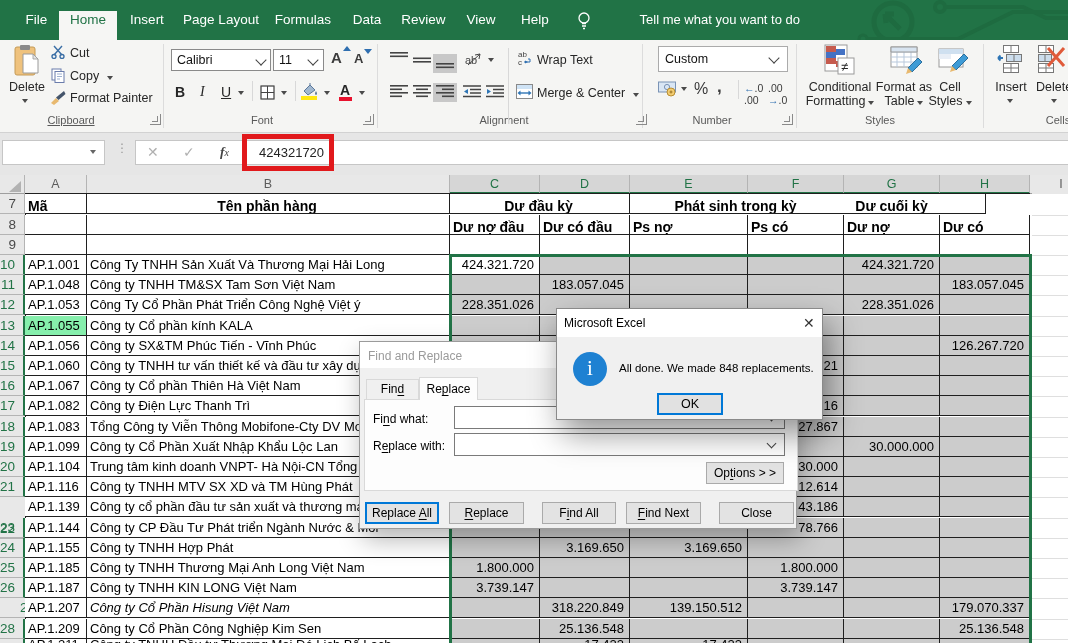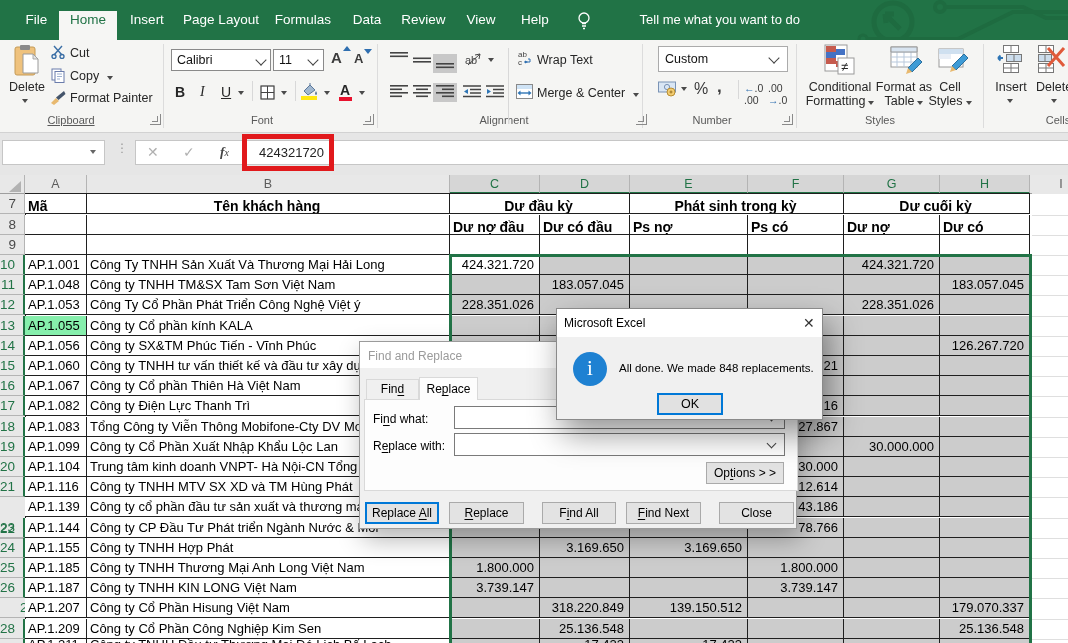--- a/index.html
+++ b/index.html
@@ -333,24 +333,24 @@
 <div class="ab" style="left:1032px;top:537.7px;width:36px;height:1px;background:#dfdfdf;"></div>
 <div class="ab" style="left:1032px;top:557.9px;width:36px;height:1px;background:#dfdfdf;"></div>
 <div class="ab" style="left:1032px;top:578.1px;width:36px;height:1px;background:#dfdfdf;"></div>
 <div class="ab" style="left:1032px;top:598.3px;width:36px;height:1px;background:#dfdfdf;"></div>
 <div class="ab" style="left:1032px;top:618.5px;width:36px;height:1px;background:#dfdfdf;"></div>
 <div class="ab" style="left:1032px;top:638.7px;width:36px;height:1px;background:#dfdfdf;"></div>
 
 <div class="ab" style="left:25px;top:193.3px;width:1005px;height:1px;background:#1f1f1f;"></div>
 <div class="ab" style="left:25px;top:193.3px;width:1px;height:449.7px;background:#1f1f1f;"></div>
 <div class="cell" style="left:25px;top:194.3px;width:62px;height:20.2px;background:#fff;border-right:1.4px solid #1f1f1f;border-bottom:1.4px solid #1f1f1f;text-align:left;padding-left:3px;padding-right:5px;font-weight:bold;font-size:14px;line-height:24px;">Mã</div>
-<div class="cell" style="left:87px;top:194.3px;width:363px;height:20.2px;background:#fff;border-right:1.4px solid #1f1f1f;border-bottom:1.4px solid #1f1f1f;text-align:center;padding-left:3px;padding-right:5px;font-weight:bold;font-size:14px;line-height:24px;">Tên khách hàng</div>
+<div class="cell" style="left:87px;top:194.3px;width:363px;height:20.2px;background:#fff;border-right:1.4px solid #1f1f1f;border-bottom:1.4px solid #1f1f1f;text-align:center;padding-left:3px;padding-right:5px;font-weight:bold;font-size:14px;line-height:24px;">Tên phần hàng</div>
 <div class="cell" style="left:450px;top:194.3px;width:180px;height:20.2px;background:#fff;border-right:1.4px solid #1f1f1f;border-bottom:1.4px solid #1f1f1f;text-align:center;padding-left:3px;padding-right:5px;font-weight:bold;font-size:14px;line-height:24px;">Dư đầu kỳ</div>
 <div class="cell" style="left:630px;top:194.3px;width:214px;height:20.2px;background:#fff;border-right:1.4px solid #1f1f1f;border-bottom:1.4px solid #1f1f1f;text-align:center;padding-left:3px;padding-right:5px;font-weight:bold;font-size:14px;line-height:24px;">Phát sinh trong kỳ</div>
-<div class="cell" style="left:844px;top:194.3px;width:186px;height:20.2px;background:#fff;border-right:1.4px solid #1f1f1f;border-bottom:1.4px solid #1f1f1f;text-align:center;padding-left:3px;padding-right:5px;font-weight:bold;font-size:14px;line-height:24px;">Dư cuối kỳ</div>
+<div class="cell" style="left:800px;top:194.3px;width:186px;height:20.2px;background:#fff;border-right:1.4px solid #1f1f1f;border-bottom:1.4px solid #1f1f1f;text-align:center;padding-left:3px;padding-right:5px;font-weight:bold;font-size:14px;line-height:24px;">Dư cuối kỳ</div>
 <div class="cell" style="left:25px;top:214.5px;width:62px;height:20.2px;background:#fff;border-right:1.4px solid #1f1f1f;border-bottom:1.4px solid #1f1f1f;text-align:left;padding-left:3px;padding-right:5px;font-size:13px;line-height:19.2px;"></div>
 <div class="cell" style="left:87px;top:214.5px;width:363px;height:20.2px;background:#fff;border-right:1.4px solid #1f1f1f;border-bottom:1.4px solid #1f1f1f;text-align:left;padding-left:3px;padding-right:5px;font-size:13px;line-height:19.2px;"></div>
 <div class="cell" style="left:450px;top:214.5px;width:90px;height:20.2px;background:#fff;border-right:1.4px solid #1f1f1f;border-bottom:1.4px solid #1f1f1f;text-align:left;padding-left:3px;padding-right:5px;font-weight:bold;font-size:14px;line-height:24px;">Dư nợ đầu</div>
 <div class="cell" style="left:540px;top:214.5px;width:90px;height:20.2px;background:#fff;border-right:1.4px solid #1f1f1f;border-bottom:1.4px solid #1f1f1f;text-align:left;padding-left:3px;padding-right:5px;font-weight:bold;font-size:14px;line-height:24px;">Dư có đầu</div>
 <div class="cell" style="left:630px;top:214.5px;width:118px;height:20.2px;background:#fff;border-right:1.4px solid #1f1f1f;border-bottom:1.4px solid #1f1f1f;text-align:left;padding-left:3px;padding-right:5px;font-weight:bold;font-size:14px;line-height:24px;">Ps nợ</div>
 <div class="cell" style="left:748px;top:214.5px;width:96px;height:20.2px;background:#fff;border-right:1.4px solid #1f1f1f;border-bottom:1.4px solid #1f1f1f;text-align:left;padding-left:3px;padding-right:5px;font-weight:bold;font-size:14px;line-height:24px;">Ps có</div>
 <div class="cell" style="left:844px;top:214.5px;width:96px;height:20.2px;background:#fff;border-right:1.4px solid #1f1f1f;border-bottom:1.4px solid #1f1f1f;text-align:left;padding-left:3px;padding-right:5px;font-weight:bold;font-size:14px;line-height:24px;">Dư nợ</div>
 <div class="cell" style="left:940px;top:214.5px;width:90px;height:20.2px;background:#fff;border-right:1.4px solid #1f1f1f;border-bottom:1.4px solid #1f1f1f;text-align:left;padding-left:3px;padding-right:5px;font-weight:bold;font-size:14px;line-height:24px;">Dư có</div>
 <div class="cell" style="left:25px;top:234.7px;width:62px;height:20.2px;background:#fff;border-right:1.4px solid #1f1f1f;border-bottom:1.4px solid #1f1f1f;text-align:left;padding-left:3px;padding-right:5px;font-size:13px;line-height:19.2px;"></div>
 <div class="cell" style="left:87px;top:234.7px;width:363px;height:20.2px;background:#fff;border-right:1.4px solid #1f1f1f;border-bottom:1.4px solid #1f1f1f;text-align:left;padding-left:3px;padding-right:5px;font-size:13px;line-height:19.2px;"></div>
@@ -490,21 +490,21 @@
 <div class="cell" style="left:940px;top:557.9px;width:90px;height:20.2px;background:#cccccc;border-right:1.4px solid #1f1f1f;border-bottom:1.4px solid #1f1f1f;text-align:right;padding-left:3px;padding-right:5px;font-size:13px;line-height:19.2px;"></div>
 <div class="cell" style="left:25px;top:578.1px;width:62px;height:20.2px;background:#fff;border-right:1.4px solid #1f1f1f;border-bottom:1.4px solid #1f1f1f;text-align:left;padding-left:3px;padding-right:5px;font-size:13px;line-height:19.2px;">AP.1.187</div>
 <div class="cell" style="left:87px;top:578.1px;width:363px;height:20.2px;background:#fff;border-right:1.4px solid #1f1f1f;border-bottom:1.4px solid #1f1f1f;text-align:left;padding-left:3px;padding-right:5px;font-size:13px;line-height:19.2px;">Công ty TNHH KIN LONG Việt Nam</div>
 <div class="cell" style="left:450px;top:578.1px;width:90px;height:20.2px;background:#cccccc;border-right:1.4px solid #1f1f1f;border-bottom:1.4px solid #1f1f1f;text-align:right;padding-left:3px;padding-right:5px;font-size:13px;line-height:19.2px;">3.739.147</div>
 <div class="cell" style="left:540px;top:578.1px;width:90px;height:20.2px;background:#cccccc;border-right:1.4px solid #1f1f1f;border-bottom:1.4px solid #1f1f1f;text-align:right;padding-left:3px;padding-right:5px;font-size:13px;line-height:19.2px;"></div>
 <div class="cell" style="left:630px;top:578.1px;width:118px;height:20.2px;background:#cccccc;border-right:1.4px solid #1f1f1f;border-bottom:1.4px solid #1f1f1f;text-align:right;padding-left:3px;padding-right:5px;font-size:13px;line-height:19.2px;"></div>
 <div class="cell" style="left:748px;top:578.1px;width:96px;height:20.2px;background:#cccccc;border-right:1.4px solid #1f1f1f;border-bottom:1.4px solid #1f1f1f;text-align:right;padding-left:3px;padding-right:5px;font-size:13px;line-height:19.2px;">3.739.147</div>
 <div class="cell" style="left:844px;top:578.1px;width:96px;height:20.2px;background:#cccccc;border-right:1.4px solid #1f1f1f;border-bottom:1.4px solid #1f1f1f;text-align:right;padding-left:3px;padding-right:5px;font-size:13px;line-height:19.2px;"></div>
 <div class="cell" style="left:940px;top:578.1px;width:90px;height:20.2px;background:#cccccc;border-right:1.4px solid #1f1f1f;border-bottom:1.4px solid #1f1f1f;text-align:right;padding-left:3px;padding-right:5px;font-size:13px;line-height:19.2px;"></div>
 <div class="cell" style="left:25px;top:598.3px;width:62px;height:20.2px;background:#fff;border-right:1.4px solid #1f1f1f;border-bottom:1.4px solid #1f1f1f;text-align:left;padding-left:3px;padding-right:5px;font-size:13px;line-height:19.2px;">AP.1.207</div>
-<div class="cell" style="left:87px;top:598.3px;width:363px;height:20.2px;background:#fff;border-right:1.4px solid #1f1f1f;border-bottom:1.4px solid #1f1f1f;text-align:left;padding-left:3px;padding-right:5px;font-size:13px;line-height:19.2px;">Công ty Cổ Phần Hisung Việt Nam</div>
+<div class="cell" style="left:87px;top:598.3px;width:363px;height:20.2px;background:#fff;border-right:1.4px solid #1f1f1f;border-bottom:1.4px solid #1f1f1f;text-align:left;padding-left:3px;padding-right:5px;font-size:13px;line-height:19.2px;font-style:italic;">Công ty Cổ Phần Hisung Việt Nam</div>
 <div class="cell" style="left:450px;top:598.3px;width:90px;height:20.2px;background:#cccccc;border-right:1.4px solid #1f1f1f;border-bottom:1.4px solid #1f1f1f;text-align:right;padding-left:3px;padding-right:5px;font-size:13px;line-height:19.2px;"></div>
 <div class="cell" style="left:540px;top:598.3px;width:90px;height:20.2px;background:#cccccc;border-right:1.4px solid #1f1f1f;border-bottom:1.4px solid #1f1f1f;text-align:right;padding-left:3px;padding-right:5px;font-size:13px;line-height:19.2px;">318.220.849</div>
 <div class="cell" style="left:630px;top:598.3px;width:118px;height:20.2px;background:#cccccc;border-right:1.4px solid #1f1f1f;border-bottom:1.4px solid #1f1f1f;text-align:right;padding-left:3px;padding-right:5px;font-size:13px;line-height:19.2px;">139.150.512</div>
 <div class="cell" style="left:748px;top:598.3px;width:96px;height:20.2px;background:#cccccc;border-right:1.4px solid #1f1f1f;border-bottom:1.4px solid #1f1f1f;text-align:right;padding-left:3px;padding-right:5px;font-size:13px;line-height:19.2px;"></div>
 <div class="cell" style="left:844px;top:598.3px;width:96px;height:20.2px;background:#cccccc;border-right:1.4px solid #1f1f1f;border-bottom:1.4px solid #1f1f1f;text-align:right;padding-left:3px;padding-right:5px;font-size:13px;line-height:19.2px;"></div>
 <div class="cell" style="left:940px;top:598.3px;width:90px;height:20.2px;background:#cccccc;border-right:1.4px solid #1f1f1f;border-bottom:1.4px solid #1f1f1f;text-align:right;padding-left:3px;padding-right:5px;font-size:13px;line-height:19.2px;">179.070.337</div>
 <div class="cell" style="left:25px;top:618.5px;width:62px;height:20.2px;background:#fff;border-right:1.4px solid #1f1f1f;border-bottom:1.4px solid #1f1f1f;text-align:left;padding-left:3px;padding-right:5px;font-size:13px;line-height:19.2px;">AP.1.209</div>
 <div class="cell" style="left:87px;top:618.5px;width:363px;height:20.2px;background:#fff;border-right:1.4px solid #1f1f1f;border-bottom:1.4px solid #1f1f1f;text-align:left;padding-left:3px;padding-right:5px;font-size:13px;line-height:19.2px;">Công ty Cổ Phần Công Nghiệp Kim Sen</div>
 <div class="cell" style="left:450px;top:618.5px;width:90px;height:20.2px;background:#cccccc;border-right:1.4px solid #1f1f1f;border-bottom:1.4px solid #1f1f1f;text-align:right;padding-left:3px;padding-right:5px;font-size:13px;line-height:19.2px;"></div>
 <div class="cell" style="left:540px;top:618.5px;width:90px;height:20.2px;background:#cccccc;border-right:1.4px solid #1f1f1f;border-bottom:1.4px solid #1f1f1f;text-align:right;padding-left:3px;padding-right:5px;font-size:13px;line-height:19.2px;">25.136.548</div>

